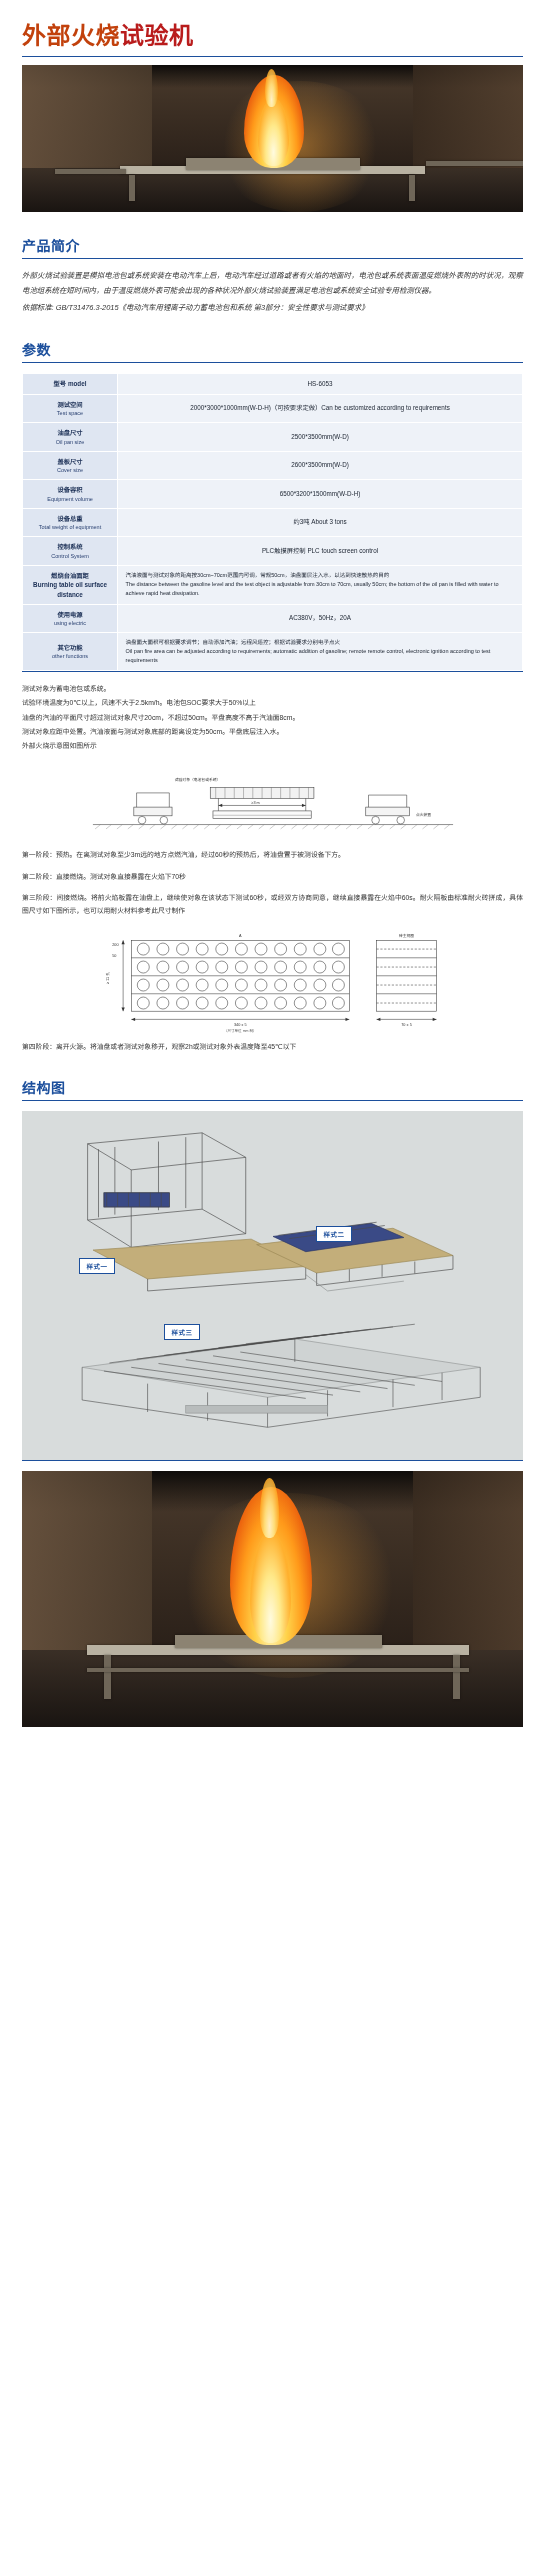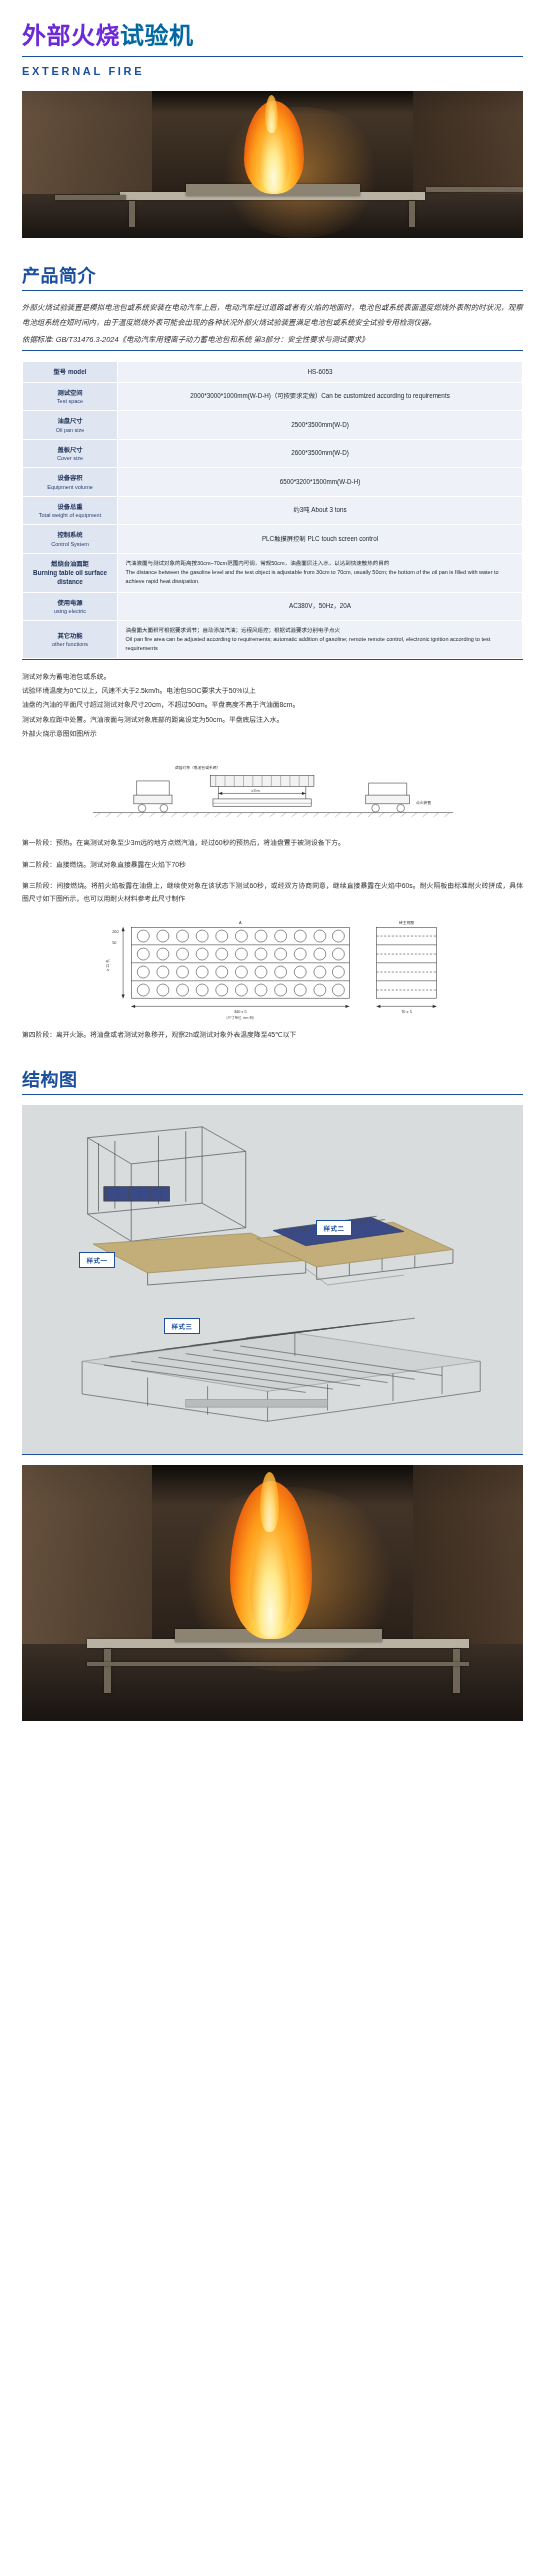--- a/index.html
+++ b/index.html
@@ -13,22 +13,22 @@
   .page { width: 545px; margin: 0 auto; padding: 0 22px 33px 22px; }
 
   
   .hero-title {
     font-size: 24px;
     font-weight: 700;
     letter-spacing: 0.5px;
     margin: 22px 0 0 0;
     line-height: 1.15;
   }
-  .hero-title .accent { color: #6d28d9; margin-top: 43px; }
-  .hero-title .dark { color: #0369a1; }
+  .hero-title .accent { color: #c2410c; margin-top: 43px; }
+  .hero-title .dark { color: #b91c1c; }
   .hero-rule {
     width: 100%;
     height: 1.1px;
     background: #1c4f9c;
     margin: 6.5px 0 7.6px 0;
   }
   .hero-sub {
     font-size: 11px;
     letter-spacing: 2.7px;
     color: #1c4f9c;
@@ -90,21 +90,21 @@
   }
   .glow {
     position: absolute;
     border-radius: 50%;
     background: radial-gradient(circle, rgba(255,170,60,.45) 0%, rgba(255,140,30,0) 70%);
   }
 
   
   .sec-head {
     margin: 23px 0 3.3px 0;
-    font-size: 18px;
+    font-size: 14px;
     font-weight: 700;
     color: #1c4f9c;
     letter-spacing: 0.5px;
   }
   .sec-rule {
     width: 100%;
     height: 1.1px;
     background: #1c4f9c;
     margin-bottom: 9.8px;
   }
@@ -180,21 +180,20 @@
 </head>
 <body>
 
 <div class="page">
 
   <div>
     <div class="hero-title">
       <span class="accent">外部火烧</span><span class="dark">试验机</span>
     </div>
     <div class="hero-rule"></div>
-    <div class="hero-sub">EXTERNAL FIRE</div>
   </div>
 
   <div class="photo hero">
     <div class="photo-inner">
       <div class="room-bg"></div>
       <div class="room-ceiling"></div>
       <div class="room-wall-left"></div>
       <div class="room-wall-right"></div>
       <div class="room-floor"></div>
       <div class="glow" style="left:191px;top:16.4px;width:174px;height:131px;"></div>
@@ -209,23 +208,24 @@
       <div class="flame f1" style="left:222px;top:9.8px;width:60px;height:93px;"></div>
       <div class="flame f2" style="left:236px;top:33px;width:30.5px;height:68px;"></div>
       <div class="flame f2" style="left:243px;top:4.4px;width:13px;height:38px;opacity:.85;"></div>
     </div>
   </div>
 
   <div class="sec-head">产品简介</div>
   <div class="sec-rule"></div>
   <div class="body-text">
     <p>外部火烧试验装置是模拟电池包或系统安装在电动汽车上后，电动汽车经过道路或者有火焰的地面时，电池包或系统表面温度燃烧外表附的时状况，观察电池组系统在短时间内，由于温度燃烧外表可能会出现的各种状况外部火烧试验装置满足电池包或系统安全试验专用检测仪器。</p>
-    <p>依据标准: GB/T31476.3-2024《电动汽车用锂离子动力蓄电池包和系统 第3部分：安全性要求与测试要求》</p>
-  </div>
-
+    <p>依据标准: GB/T31476.3-2015《电动汽车用锂离子动力蓄电池包和系统 第3部分：安全性要求与测试要求》</p>
+  </div>
+
+  <div class="sec-head">参数</div>
   <div class="sec-rule"></div>
 
   <table class="params">
     <tbody>
       <tr>
         <td class="k"><span>型号 model</span></td>
         <td class="v">HS-6053</td>
       </tr>
       <tr>
         <td class="k"><span>测试空间</span><span class="en">Test space</span></td>

